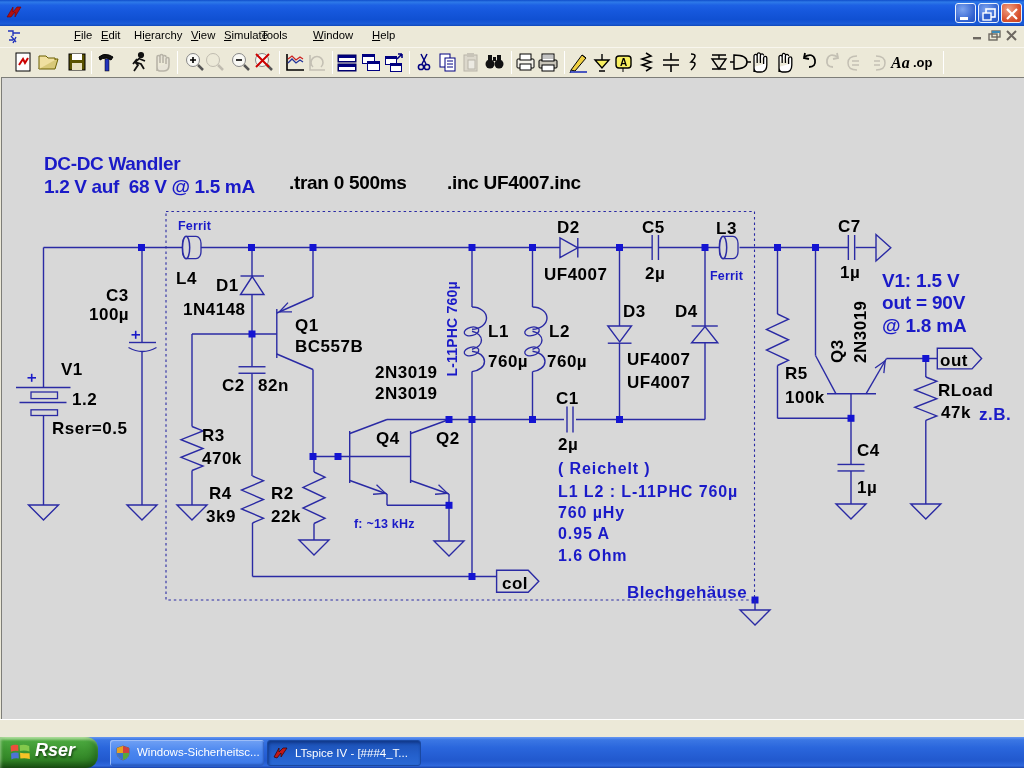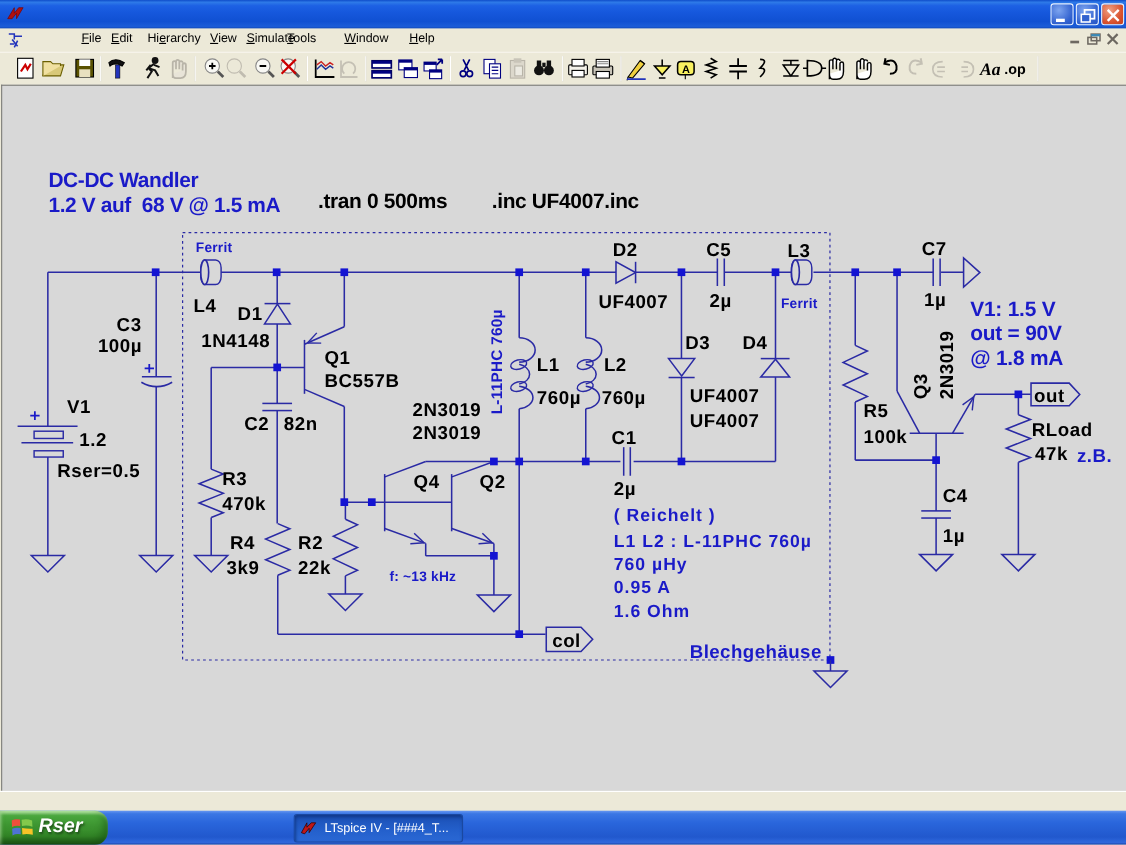--- a/index.html
+++ b/index.html
@@ -515,20 +515,30 @@
     <svg class="abs" style="left:9px;top:4px" width="23" height="23" viewBox="0 0 23 23">
       <g transform="rotate(-3 11 11)">
       <path d="M2,4.5 Q5,2.8 9.5,4 L9.5,9.8 Q5,8.8 2,10.3 Z" fill="#ee4f3c"></path>
       <path d="M11,4.3 Q15.5,3 20.5,5.4 L20.5,11 Q15.5,9 11,10 Z" fill="#83c94c"></path>
       <path d="M2,12 Q5,10.6 9.5,11.6 L9.5,17.4 Q5,16.4 2,18 Z" fill="#4e73d4"></path>
       <path d="M11,11.8 Q15.5,12.7 20.5,12.8 L20.5,18.4 Q15.5,17 11,17.6 Z" fill="#f6c327"></path>
       </g>
     </svg>
     <span>Rser</span>
   </div>
+  <div id="task1" class="abs taskbtn">
+    <svg width="16" height="16" viewBox="0 0 16 16">
+      <path d="M8,1 L14,3 V8 Q14,13 8,15 Q2,13 2,8 V3 Z" fill="#e8e8e8" stroke="#666"></path>
+      <path d="M8,1 L14,3 V8 H8 Z" fill="#d04040"></path>
+        <path d="M2,3 L8,1 V8 H2 Z" fill="#e8a020"></path>
+      <path d="M2,8 H8 V15 Q2,13 2,8" fill="#3a70c8"></path>
+        <path d="M8,8 H14 Q14,13 8,15 Z" fill="#58a838"></path>
+    </svg>
+    <span>Windows-Sicherheitsc...</span>
+  </div>
   <div id="task2" class="abs taskbtn">
     <svg width="16" height="16" viewBox="0 0 16 16">
       <path d="M1,11 L6,2 L6,6 L10,2 L14,2 L8,11 L8,7 L4,12 Z" fill="#c01818" stroke="#300" stroke-width="0.7"></path>
     </svg>
     <span>LTspice IV - [###4_T...</span>
   </div>
   <div id="tray" class="abs">
     <div id="de">DE</div>
     <svg class="tico" style="left:-7px;top:6px" width="18" height="18" viewBox="0 0 17 17">
       <circle cx="8.5" cy="8.5" r="8" fill="#2e7de8" stroke="#d8e8fc" stroke-width="1.2"></circle>

